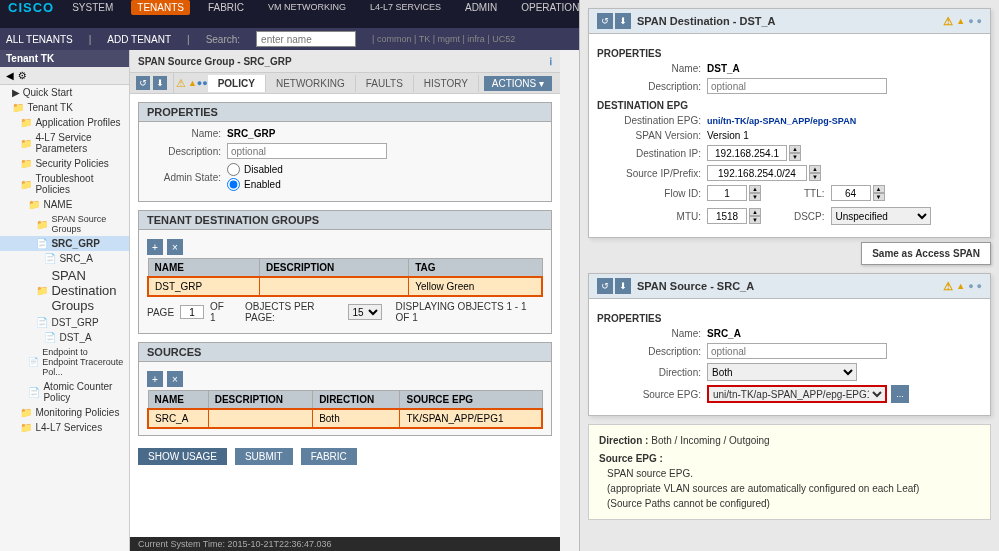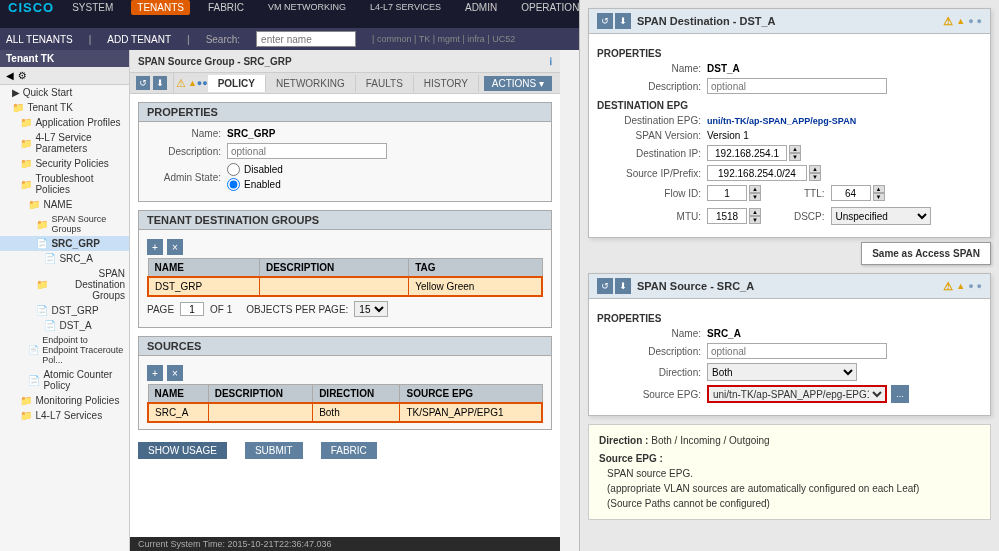--- a/index.html
+++ b/index.html
@@ -518,21 +518,21 @@
     <div class="sidebar-item indent4 selected" style="padding-left:36px;">
       <span>📄</span>
       <span>SRC_GRP</span>
     </div>
     <div class="sidebar-item" style="padding-left:44px;">
       <span>📄</span>
       <span>SRC_A</span>
     </div>
     <div class="sidebar-item indent4">
       <span class="folder-icon">📁</span>
-      <span style="font-size:10px;text-align:right;">SPAN Destination Groups</span>
+      <span style="font-size:13px;">SPAN Destination Groups</span>
     </div>
     <div class="sidebar-item" style="padding-left:36px;">
       <span>📄</span>
       <span>DST_GRP</span>
     </div>
     <div class="sidebar-item" style="padding-left:44px;">
       <span>📄</span>
       <span>DST_A</span>
     </div>
     <div class="sidebar-item indent3" style="font-size:9px;">
@@ -632,20 +632,21 @@
           <div class="pagination-bar">
             <span>PAGE</span>
             <input class="page-input" type="text" value="1" style="">
             <span>OF 1</span>
             <span style="margin-left:8px;">OBJECTS PER PAGE:</span>
             <select class="select-small">
               <option>15</option>
               <option>25</option>
               <option>50</option>
             </select>
+            <span style="margin-left:8px;">DISPLAYING OBJECTS 1 - 1 OF 1</span>
           </div>
         </div>
       </div>
 
       <div class="panel-box">
         <div class="panel-title">SOURCES</div>
         <div class="panel-body">
           <div class="icon-toolbar">
             <button class="icon-btn">+</button>
             <button class="icon-btn">×</button>
@@ -664,21 +665,21 @@
                 <td>SRC_A</td>
                 <td></td>
                 <td>Both</td>
                 <td>TK/SPAN_APP/EPG1</td>
               </tr>
             </tbody>
           </table>
         </div>
       </div>
 
-      <div style="display:flex;gap:18px;padding:4px 0;">
+      <div style="display:flex;gap:8px;padding:4px 0;">
         <button style="background:#4a6a8a;color:white;border:none;padding:3px 10px;font-size:10px;cursor:pointer;">SHOW USAGE</button>
         <button style="background:#6080a0;color:white;border:none;padding:3px 10px;font-size:10px;cursor:pointer;">SUBMIT</button>
         <button style="background:#6080a0;color:white;border:none;padding:3px 10px;font-size:10px;cursor:pointer;">FABRIC</button>
       </div>
     </div>
 
     <div class="status-bar">
       <span>Current System Time: 2015-10-21T22:36:47.036</span>
     </div>
   </div>

